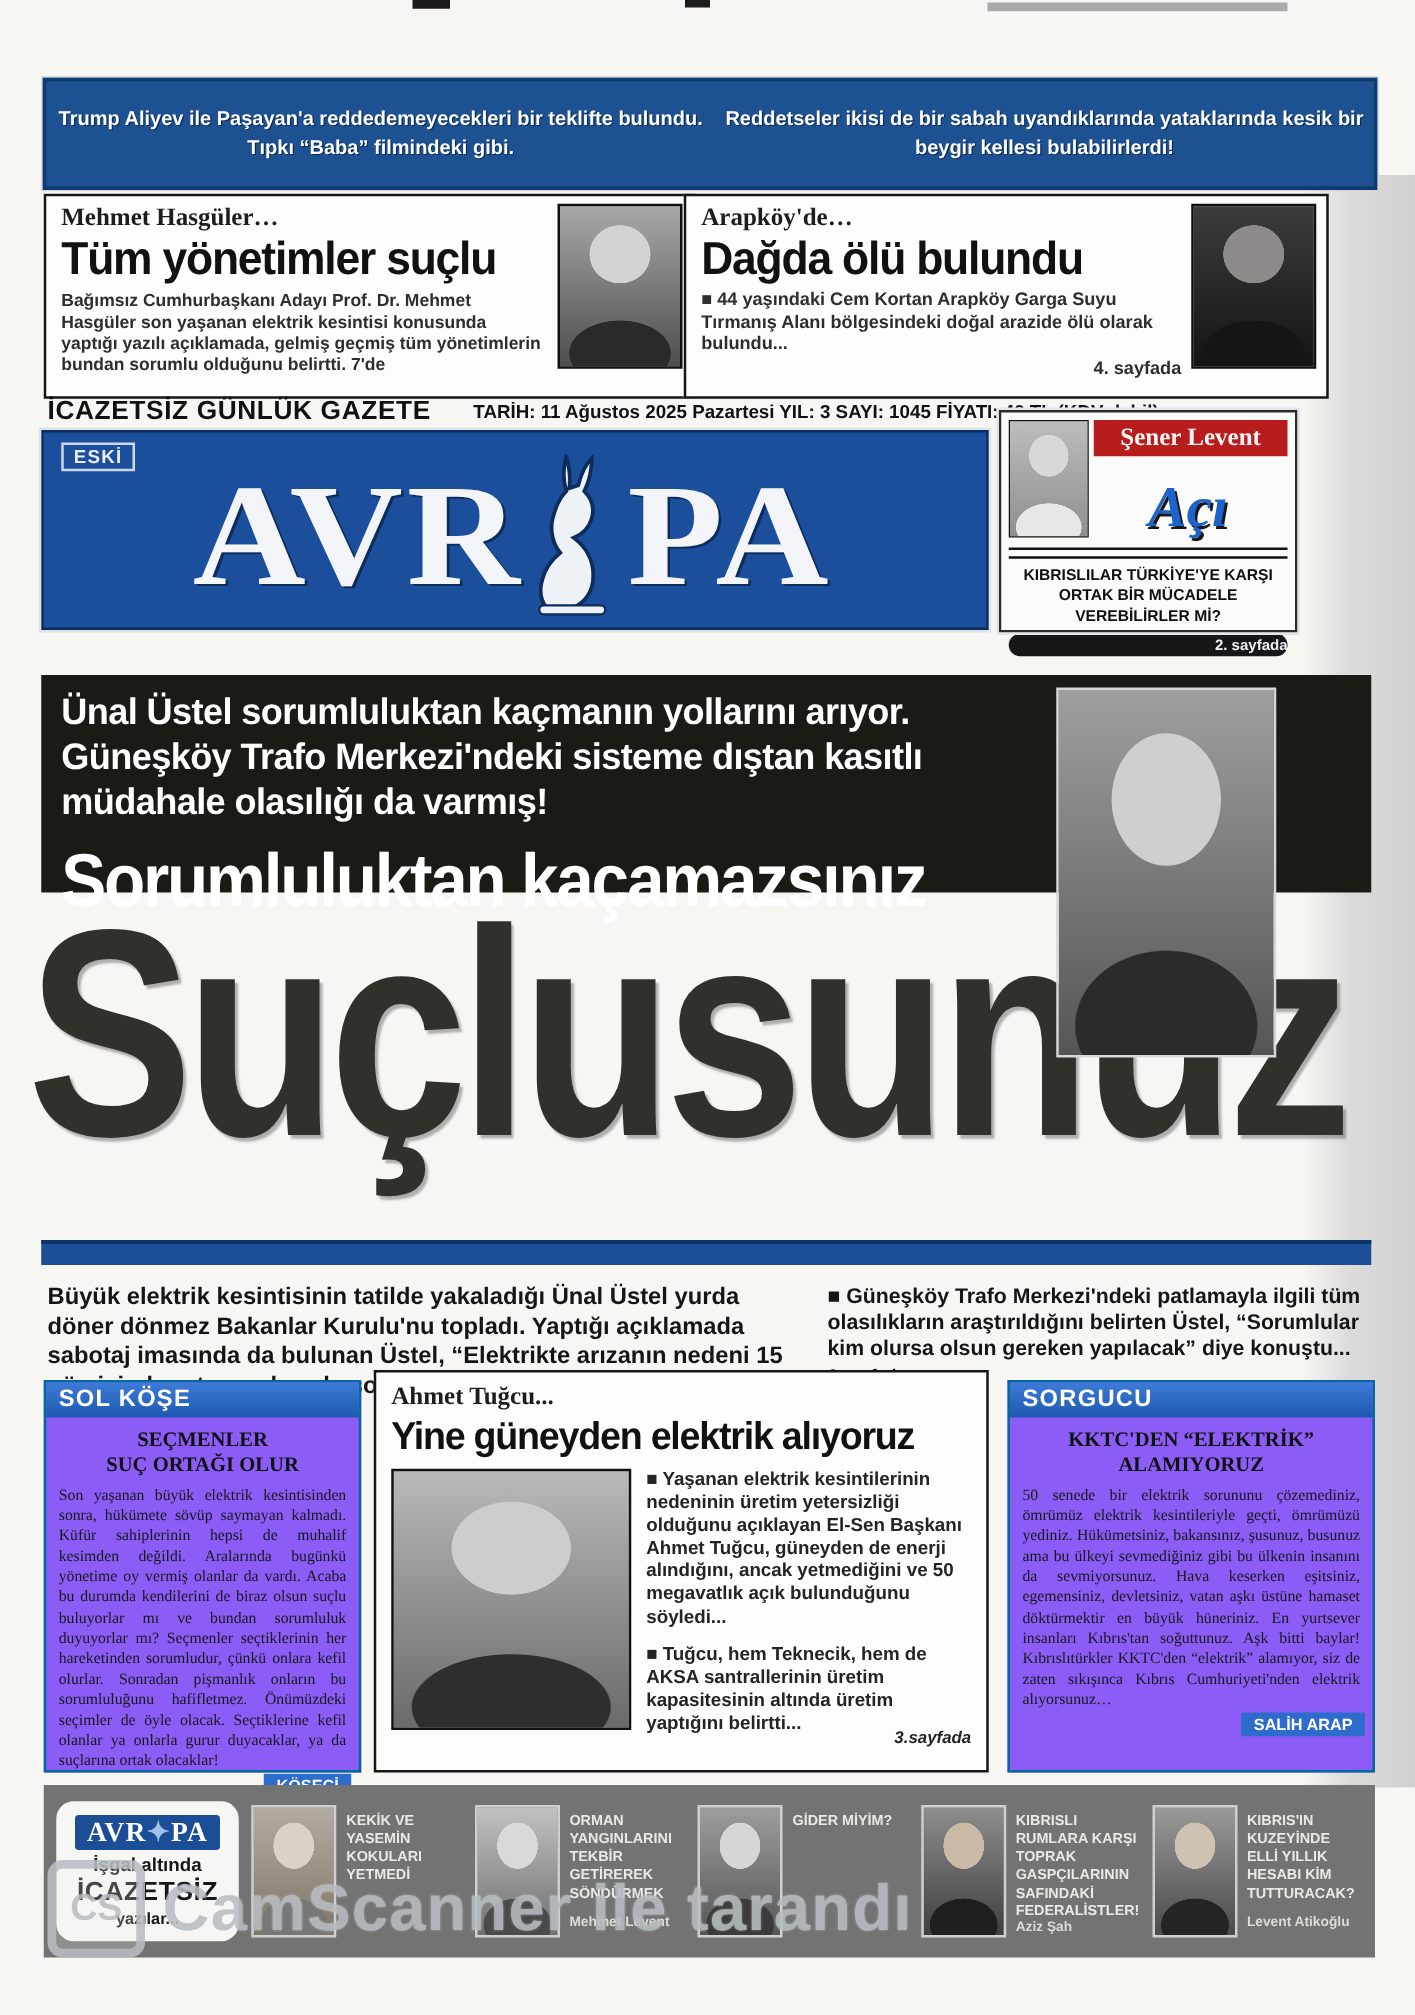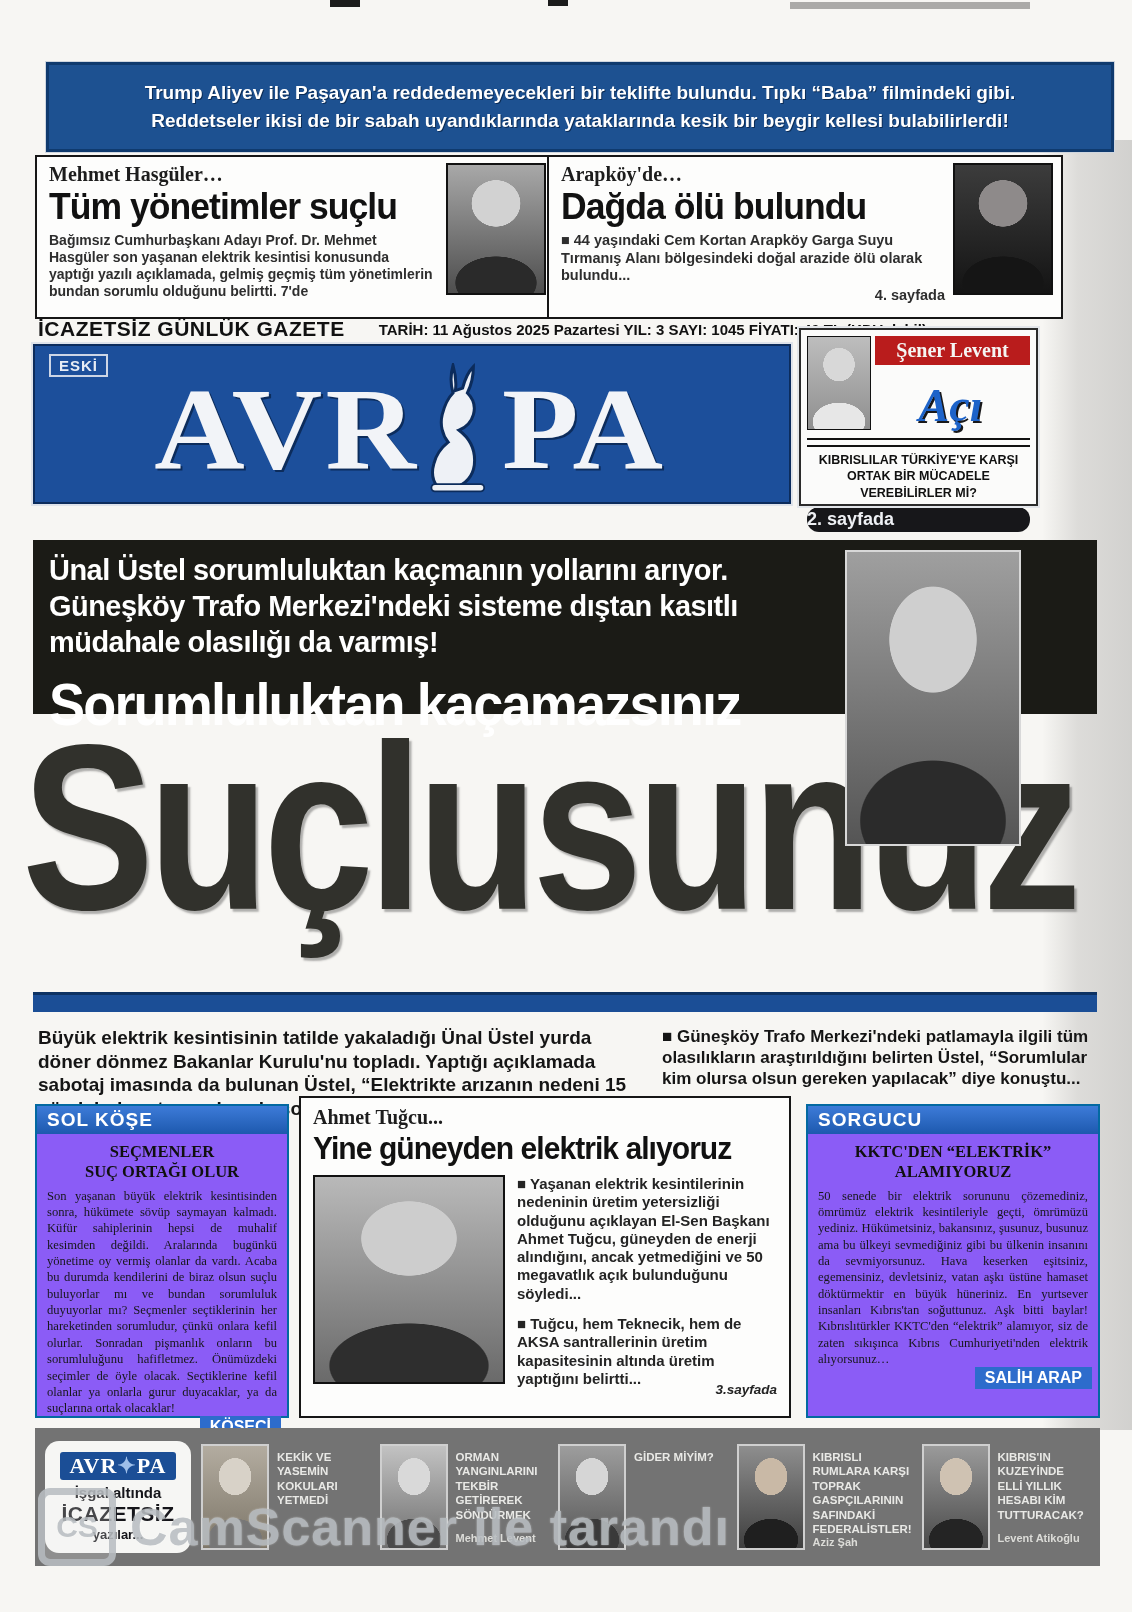--- a/index.html
+++ b/index.html
@@ -11,24 +11,24 @@
   }
   .abs{position:absolute;}
   .noi{pointer-events:none;}
 
   
   .scan-shadow-right{left:1042px;top:140px;width:90px;height:1290px;
     background:linear-gradient(90deg,rgba(0,0,0,0) 0%,rgba(60,60,60,.14) 40%,rgba(60,60,60,.20) 100%);}
   .scan-mark{background:#1c1c1c;}
 
   
-  .top-banner{left:46px;top:62px;width:1062px;height:84px;
+  .top-banner{left:34px;top:62px;width:1062px;height:84px;
     background:#1d5191;border:3px solid #0f3a6e;outline:1px solid #cfd6df;
-    color:#fff;display:flex;flex-direction:column;justify-content:center;align-items:center;
-    text-align:center;font-weight:bold;font-size:19px;line-height:1.45;
+    color:#fff;display:flex;justify-content:center;align-items:center;
+    text-align:center;font-weight:bold;font-size:16px;line-height:1.45;
     text-shadow:1px 1px 0 #0c2c55;}
 
   
   .story-box{background:#fdfdfc;border:2px solid #161616;padding:6px 8px 6px 12px;
     display:flex;gap:8px;}
   .story-box .txt{flex:1;}
   .kicker-serif{font-family:"Liberation Serif",serif;font-weight:bold;font-size:20px;color:#1d1d1d;}
   .story-head{font-weight:bold;font-size:37px;letter-spacing:-1px;color:#111;
     transform:scaleX(.96);transform-origin:left;white-space:nowrap;}
   .story-body{font-weight:bold;font-size:14.5px;line-height:1.22;color:#2e2e2e;margin-top:4px;}
@@ -59,21 +59,21 @@
   .aci-top{display:flex;}
   .aci-photo{width:62px;height:92px;flex:none;}
   .aci-right{flex:1;display:flex;flex-direction:column;align-items:center;}
   .aci-author{align-self:stretch;background:#b91c1c;color:#f5f5f3;text-align:center;
     font-family:"Liberation Serif",serif;font-weight:bold;font-size:20px;padding:3px 0;margin-left:4px;}
   .aci-name{font-family:"Liberation Serif",serif;font-weight:bold;font-style:italic;
     color:#1d63c9;font-size:46px;margin-top:14px;text-shadow:2px 2px 0 #18181a;}
   .aci-divider{height:5px;border-top:2px solid #111;border-bottom:2px solid #111;margin:6px 0 5px;}
   .aci-teaser{font-weight:bold;font-size:12.5px;text-align:center;line-height:1.3;color:#101010;}
   .aci-pill{margin-top:6px;background:#17171a;color:#eef0f4;border-radius:12px;
-    text-align:left;font-weight:bold;font-size:18px;padding:2px 0;}
+    text-align:right;font-weight:bold;font-size:12px;padding:2px 0;}
 
   
   .lead-banner{left:33px;top:540px;width:1064px;height:174px;background:#1b1b16;
     color:#fff;padding:12px 16px;box-sizing:border-box;}
   .lead-kicker{font-weight:bold;font-size:29.5px;line-height:1.22;width:790px;
     letter-spacing:-.5px;transform:scaleX(.98);transform-origin:left;}
   .lead-sub{font-weight:bold;font-size:60px;letter-spacing:-2px;margin-top:10px;
     transform:scaleX(.9);transform-origin:left;white-space:nowrap;}
   .lead-photo{left:845px;top:550px;width:172px;height:292px;z-index:5;
     border:2px solid #d8d8d8;}
@@ -90,21 +90,21 @@
   .pref{font-weight:bold;font-style:italic;font-size:13.5px;}
 
   
   .col-box{background:#8b5cf6;border:2px solid #0369a1;box-sizing:border-box;}
   .col-header{background:linear-gradient(#3d7bd8,#1d59ae);color:#fff;font-weight:bold;
     font-size:19px;letter-spacing:1px;padding:3px 10px;}
   .col-inner{padding:8px 10px 26px;position:relative;font-family:"Liberation Serif",serif;}
   .col-title{text-align:center;font-weight:bold;font-size:16.5px;line-height:1.2;margin-bottom:6px;color:#101010;}
   .col-body{font-size:12.6px;line-height:1.3;text-align:justify;color:#17171a;}
   .col-badge{position:absolute;right:6px;bottom:5px;background:#2d6ccc;color:#fff;
-    font-family:"Liberation Sans",sans-serif;font-weight:bold;font-size:16px;padding:2px 10px;}
+    font-family:"Liberation Sans",sans-serif;font-weight:bold;font-size:13px;padding:2px 10px;}
   .sol-kose{left:35px;top:1104px;width:254px;height:314px;}
   .sorgucu{left:806px;top:1104px;width:294px;height:314px;}
 
   
   .center-story{left:299px;top:1096px;width:492px;height:322px;background:#fdfdfc;
     border:2px solid #161616;box-sizing:border-box;padding:8px 12px;}
   .center-head{font-weight:bold;font-size:31px;letter-spacing:-1px;color:#111;
     transform:scaleX(.97);transform-origin:left;white-space:nowrap;margin:2px 0 8px;}
   .center-flex{display:flex;gap:12px;}
   .center-photo{width:188px;height:205px;flex:none;}

